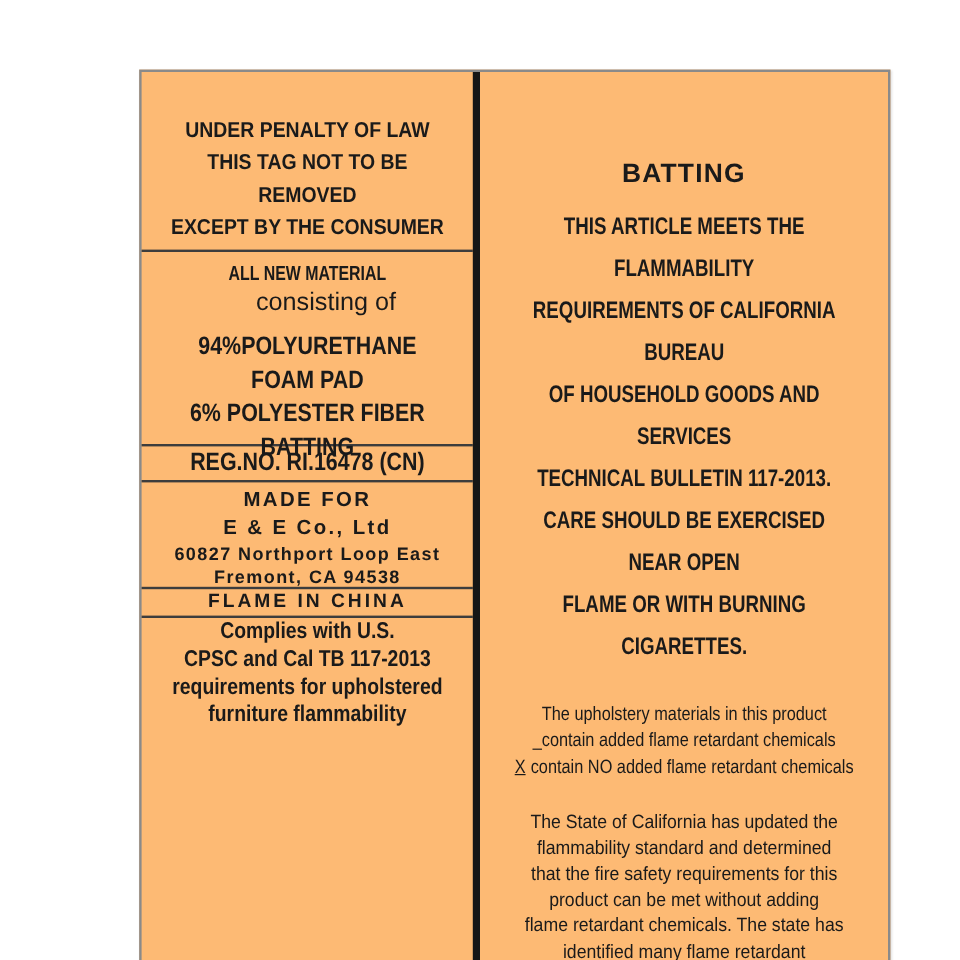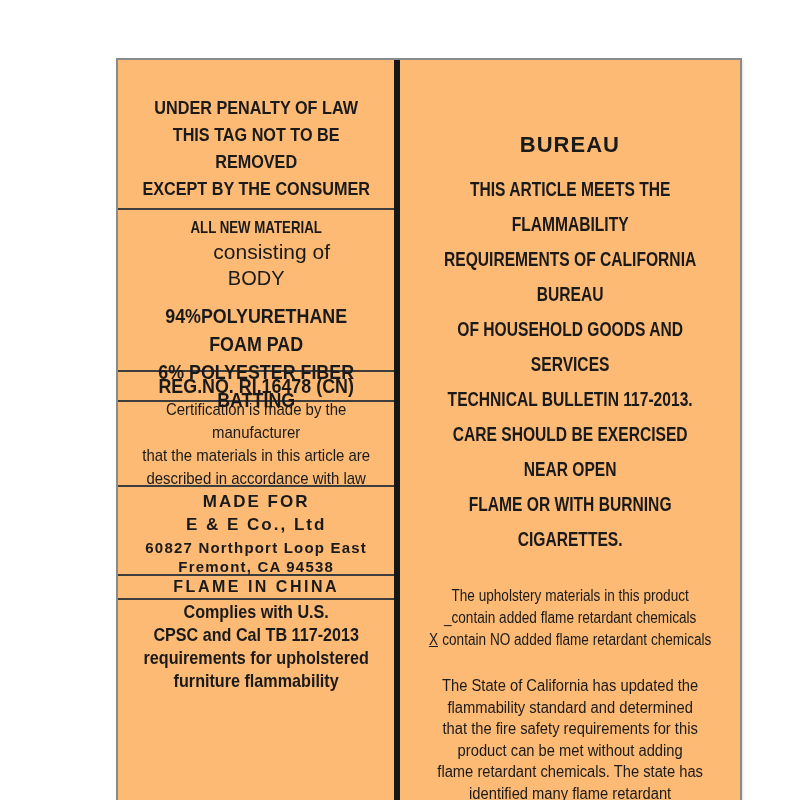--- a/index.html
+++ b/index.html
@@ -101,34 +101,28 @@
 
     <div class="sec s1">
       <div class="b cx90 lines penalty">UNDER PENALTY OF LAW
 THIS TAG NOT TO BE REMOVED
 EXCEPT BY THE CONSUMER</div>
     </div>
 
     <div class="sec s2">
       <div class="b cx78 mat-head">ALL NEW MATERIAL</div>
       <div class="consisting">consisting of</div>
-      <div class="body-word">BODY</div>
       <div class="b cx85 lines contents">94%POLYURETHANE FOAM PAD
 6% POLYESTER FIBER BATTING</div>
     </div>
 
     <div class="sec s3">
       <div class="b cx85 regno">REG.NO. RI.16478 (CN)</div>
     </div>
 
-    <div class="sec s4">
-      <div class="cx88 lines cert">Certification is made by the manufacturer
-that the materials in this article are
-described in accordance with law</div>
-    </div>
 
     <div class="sec s5">
       <div class="b madefor">MADE FOR</div>
       <div class="b company">E &amp; E Co., Ltd</div>
       <div class="b lines address">60827 Northport Loop East
 Fremont, CA 94538</div>
     </div>
 
     <div class="sec s6">
       <div class="b origin">FLAME IN CHINA</div>
@@ -140,21 +134,21 @@
 requirements for upholstered
 furniture flammability</div>
     </div>
 
   </div>
 
   <div class="divider"></div>
 
   <div class="col-right">
 
-    <div class="b notice-title">BUREAU</div>
+    <div class="b notice-title">BATTING</div>
 
     <div class="b cx78 lines notice-body">THIS ARTICLE MEETS THE FLAMMABILITY
 REQUIREMENTS OF CALIFORNIA BUREAU
 OF  HOUSEHOLD GOODS AND SERVICES
 TECHNICAL BULLETIN 117-2013.
 CARE SHOULD BE EXERCISED NEAR OPEN
 FLAME OR WITH BURNING CIGARETTES.</div>
 
     <div class="cx85 flame-block">
       <div class="flame-line">The upholstery materials in this product</div>

